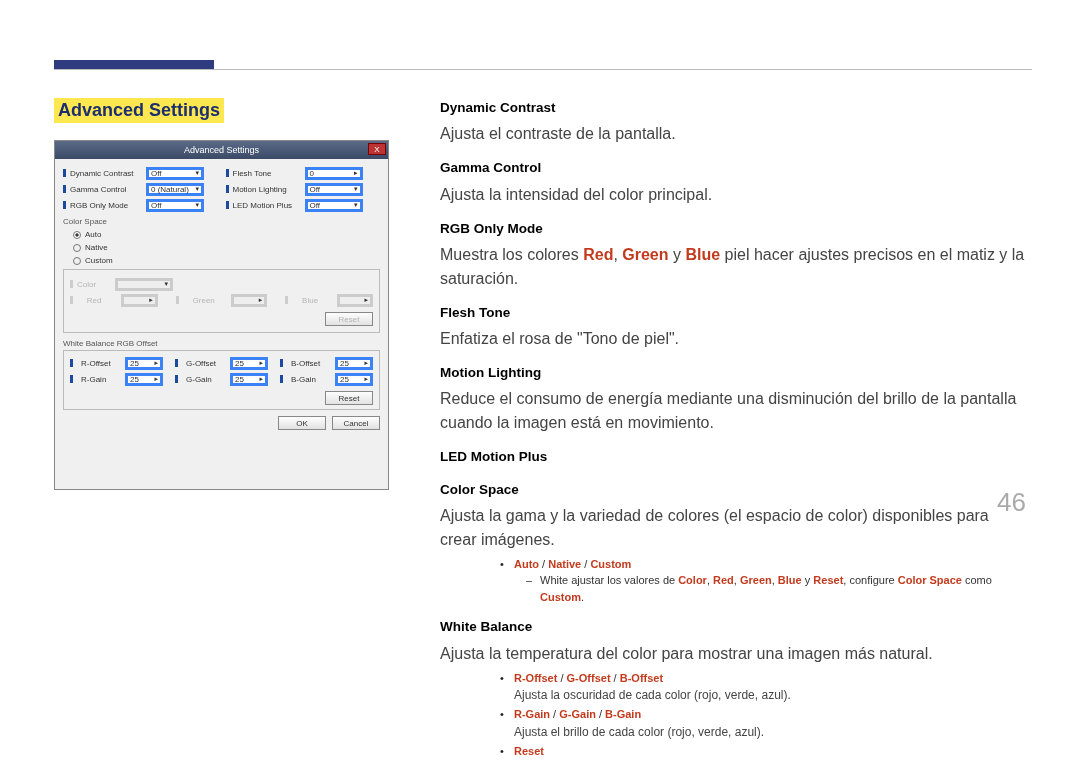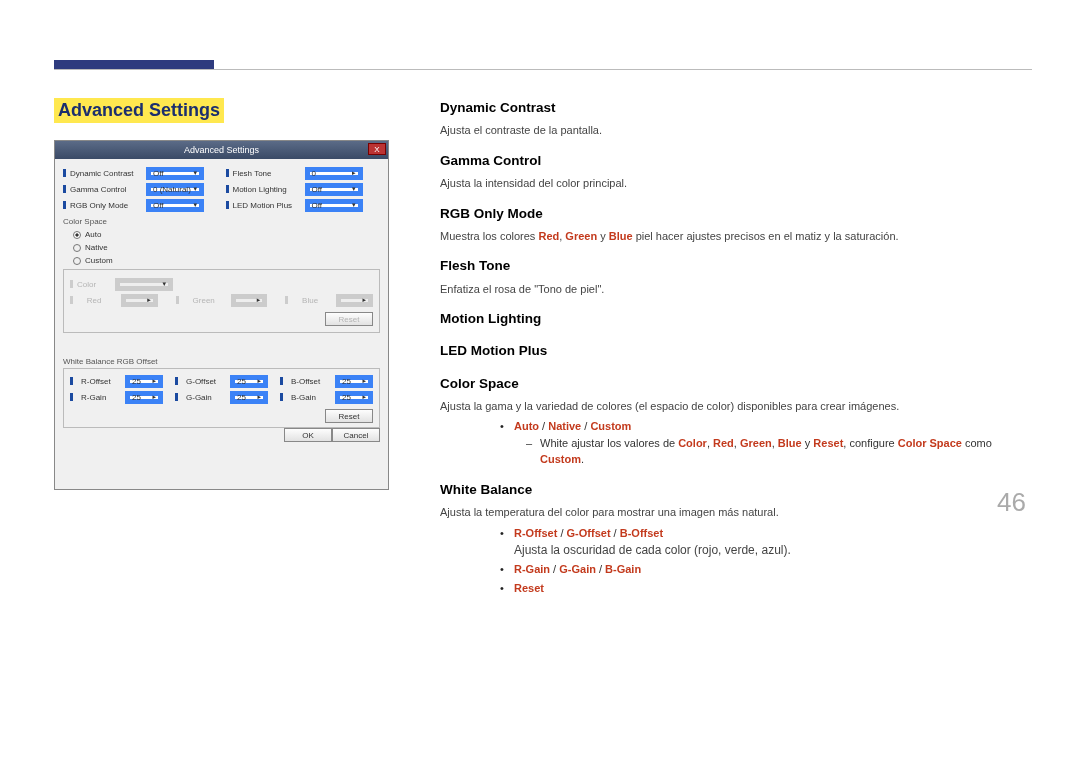--- a/index.html
+++ b/index.html
@@ -14,36 +14,36 @@
 
   
   .shot { position: absolute; left: 54px; top: 140px; width: 335px; height: 350px; background: #e8e8e8; border: 1px solid #888; box-shadow: 0 0 0 1px #000 inset; }
   .shot-titlebar { height: 18px; background: linear-gradient(#5b6b87,#3a4a66); color: #fff; font-size: 9px; text-align: center; line-height: 18px; position: relative; }
   .shot-close { position: absolute; right: 2px; top: 2px; width: 18px; height: 12px; background: #b33; color: #fff; font-size: 8px; line-height: 12px; text-align: center; border: 1px solid #700; }
 
   .shot-body { padding: 6px 8px 8px 8px; font-size: 8px; color: #333; background: #f0f0f0; height: calc(100% - 18px); }
   .shot-row { display: flex; align-items: center; height: 16px; }
   .tick { width: 3px; height: 8px; background: #1b4aa0; margin-right: 4px; }
   .lbl { width: 76px; }
-  .sel { width: 58px; height: 13px; background: #fff; border: 5px solid #3b82f6; display: inline-flex; align-items: center; justify-content: space-between; padding: 0 2px; font-size: 8px; }
+  .sel { width: 58px; height: 13px; background: #fff; border: 3px solid #3b82f6; display: inline-flex; align-items: center; justify-content: space-between; padding: 0 2px; font-size: 8px; }
   .sel .arrow { font-size: 7px; color: #333; }
   .group-label { font-size: 8px; margin: 4px 0 2px 0; color: #555; }
   .radio { display: flex; align-items: center; height: 13px; padding-left: 10px; gap: 4px; }
   .radio .dot { width: 8px; height: 8px; border: 1px solid #777; border-radius: 50%; display: inline-block; }
   .radio .dot.on { background: radial-gradient(#333 35%, #fff 40%); }
   .box { border: 1px solid #bbb; padding: 6px; margin-top: 2px; background: #f0f0f0; }
   .dim { color: #b5b5b5; }
   .tiny-btn { width: 48px; height: 14px; background: linear-gradient(#fdfdfd,#e2e2e2); border: 1px solid #888; font-size: 8px; display: inline-flex; align-items: center; justify-content: center; }
-  .shot-footer { display: flex; justify-content: flex-end; }
+  .shot-footer { display: flex; justify-content: flex-end; gap: 6px; margin-top: 6px; }
 
   
   .content { position: absolute; left: 440px; top: 98px; right: 54px; font-size: 12px; line-height: 1.5; color: #333; }
   .content h3 { font-size: 13.5px; font-weight: 700; color: #000; margin: 12px 0 4px 0; }
   .content h3:first-child { margin-top: 0; }
-  .content p { font-size: 11px; color: #444; margin-bottom: 2px; }
+  .content p { font-size: 16px; color: #444; margin-bottom: 2px; }
   .kw { color: #c33a1d; font-weight: 700; }
   .ul { margin: 4px 0 2px 26px; font-size: 11px; }
   .ul li { list-style: none; position: relative; margin-bottom: 2px; margin-left: 48px; }
   .ul li::before { content: "•"; position: absolute; left: -14px; color: #222; }
   .sub { margin-left: 26px; font-size: 11px; position: relative; }
   .sub::before { content: "‒"; position: absolute; left: -14px; }
   .ul .desc { font-size: 12px; color: #444; font-weight: 400; }
 
   .page-num { position: absolute; right: 54px; bottom: 26px; font-size: 26px; color: #aaa; font-weight: 300; }
 </style>
@@ -158,21 +158,21 @@
             <span class="sel" style="width:38px;background:#eee;border-color:#ccc">
               <span></span>
               <span class="arrow">▸</span>
             </span>
         </div>
         <div style="display:flex;justify-content:flex-end;margin-top:4px;">
             <span class="tiny-btn dim">Reset</span>
           </div>
       </div>
 
-      <div class="group-label" style="margin-top:24px;">White Balance RGB Offset</div>
+      <div class="group-label" style="margin-top:6px;">White Balance RGB Offset</div>
       <div class="box" style="padding:4px 6px;">
         <div class="shot-row" style="gap:4px;">
           <span class="tick"></span>
             <span style="width:40px">R-Offset</span>
             <span class="sel" style="width:38px">
               <span>25</span>
               <span class="arrow">▸</span>
             </span>
           <span class="tick" style="margin-left:8px"></span>
             <span style="width:40px">G-Offset</span>
@@ -228,20 +228,21 @@
 
     <h3>RGB Only Mode</h3>
     <p>
       <span>Muestra los colores </span><span class="kw">Red</span><span>, </span><span class="kw">Green</span><span> y </span><span class="kw">Blue</span><span> piel hacer ajustes precisos en el matiz y la saturación.</span>
     </p>
 
     <h3>Flesh Tone</h3>
     <p>Enfatiza el rosa de "Tono de piel".</p>
 
     <h3>Motion Lighting</h3>
+    <p>Reduce el consumo de energía mediante una disminución del brillo de la pantalla cuando la imagen está en movimiento.</p>
 
     <h3>LED Motion Plus</h3>
 
     <h3>Color Space</h3>
     <p>Ajusta la gama y la variedad de colores (el espacio de color) disponibles para crear imágenes.</p>
     <ul class="ul">
       <li>
         <span class="kw">Auto</span><span> / </span><span class="kw">Native</span><span> / </span><span class="kw">Custom</span>
         <div class="sub">
           <span>White ajustar los valores de </span><span class="kw">Color</span><span>, </span><span class="kw">Red</span><span>, </span><span class="kw">Green</span><span>, </span><span class="kw">Blue</span><span> y </span><span class="kw">Reset</span><span>, configure </span><span class="kw">Color Space</span><span> como </span><span class="kw">Custom</span><span>.</span>
@@ -251,20 +252,21 @@
 
     <h3>White Balance</h3>
     <p>Ajusta la temperatura del color para mostrar una imagen más natural.</p>
     <ul class="ul">
       <li>
         <span class="kw">R-Offset</span><span> / </span><span class="kw">G-Offset</span><span> / </span><span class="kw">B-Offset</span>
         <div class="desc">Ajusta la oscuridad de cada color (rojo, verde, azul).</div>
       </li>
       <li>
         <span class="kw">R-Gain</span><span> / </span><span class="kw">G-Gain</span><span> / </span><span class="kw">B-Gain</span>
+        <div class="desc">Ajusta el brillo de cada color (rojo, verde, azul).</div>
       </li>
       <li>
         <span class="kw">Reset</span>
       </li>
     </ul>
   </div>
 
   <div class="page-num">46</div>
 </div>
 

